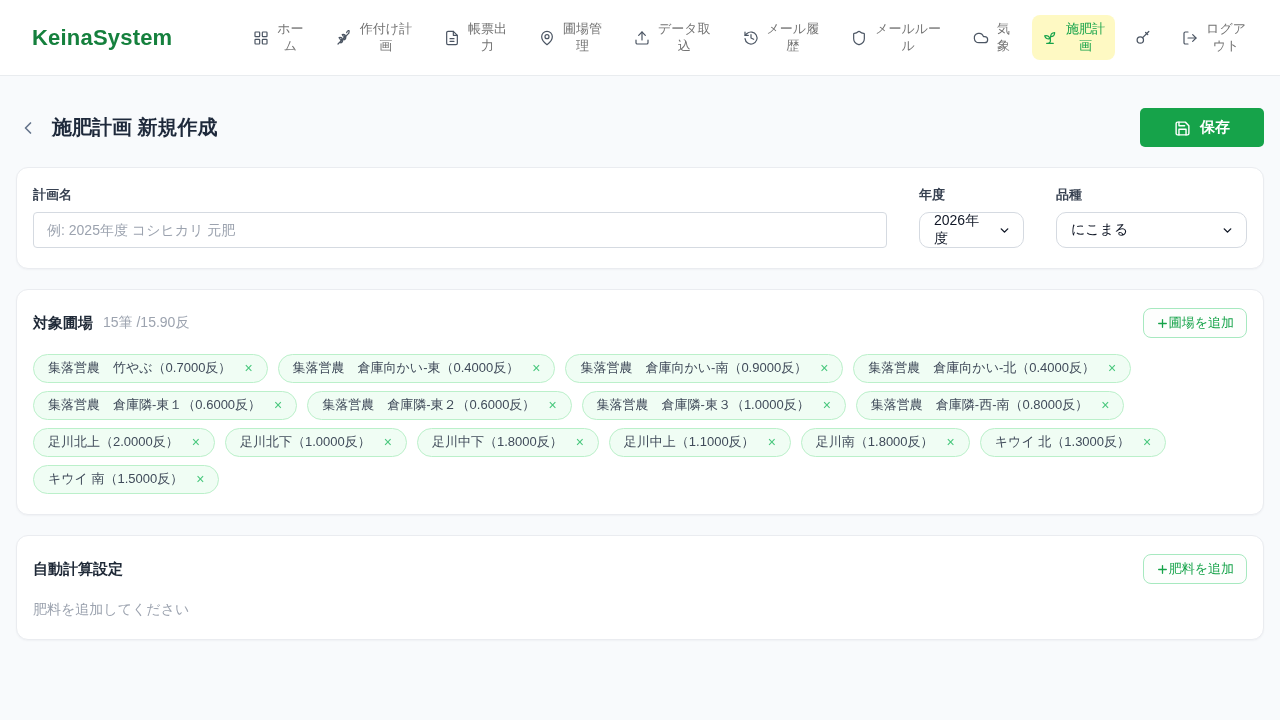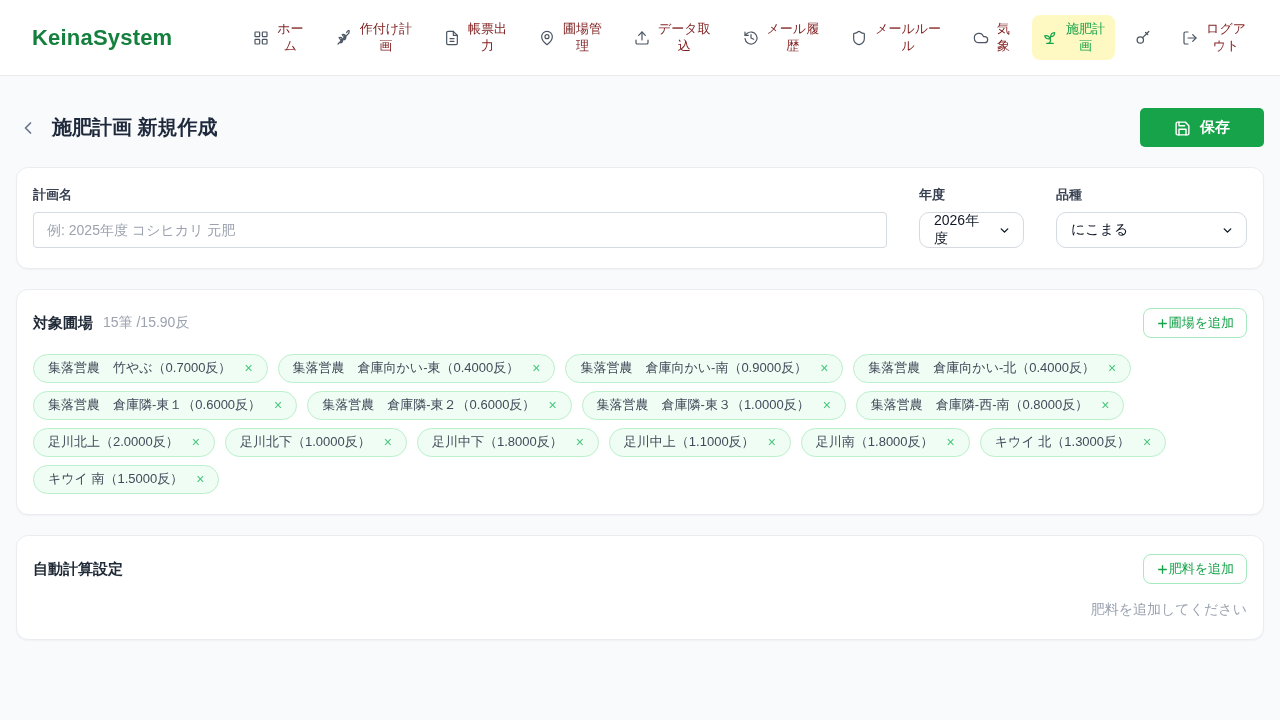--- a/index.html
+++ b/index.html
@@ -18,21 +18,21 @@
     display: flex; align-items: center; padding: 0 24px 0 32px;
   }
   .brand { font-size: 22px; font-weight: 700; color: #15803d; letter-spacing: .2px; }
   .nav-items { margin-left: auto; display: flex; align-items: center; gap: 12px; }
   .nav-item {
     display: flex; align-items: center; gap: 8px;
     padding: 6px 10px; border-radius: 8px; cursor: pointer;
     background: transparent; border: none; color: #4b5563;
   }
   .nav-label {
-    font-size: 13px; line-height: 1.3; color: #7f1d1d;
+    font-size: 13px; line-height: 1.3; color: #737373;
     white-space: pre-line; text-align: center;
   }
   .nav-item.active { background: #fef9c3; }
   .nav-item.active .nav-label { color: #16a34a; font-weight: 500; }
   .nav-item.active svg { color: #16a34a; }
   .icon-only { padding: 8px 8px; }
 
   
   .main { padding: 0 16px; }
   .page-header { display: flex; align-items: center; margin-top: 32px; }
@@ -89,21 +89,21 @@
   .chip {
     display: inline-flex; align-items: center; gap: 11px;
     background: #f0fdf4; border: 1px solid #bbf0ca; border-radius: 999px;
     padding: 4px 12px 5px 14px; font-size: 13px; color: #404b5a;
   }
   .chip-remove {
     background: none; border: none; color: #47c77c; font-size: 14px;
     line-height: 1; padding: 0 2px; cursor: pointer; font-family: inherit;
   }
 
-  .empty-text { color: #9ca3af; font-size: 14px; margin-top: 17px; text-align: right; }
+  .empty-text { color: #9ca3af; font-size: 14px; margin-top: 17px; }
 </style>
 </head>
 <body>
 
 <header class="topnav">
   <div class="brand">KeinaSystem</div>
 
   <nav class="nav-items">
 
     <button class="nav-item">

